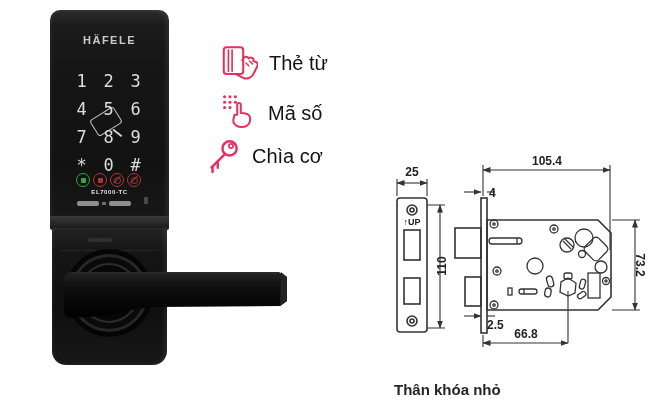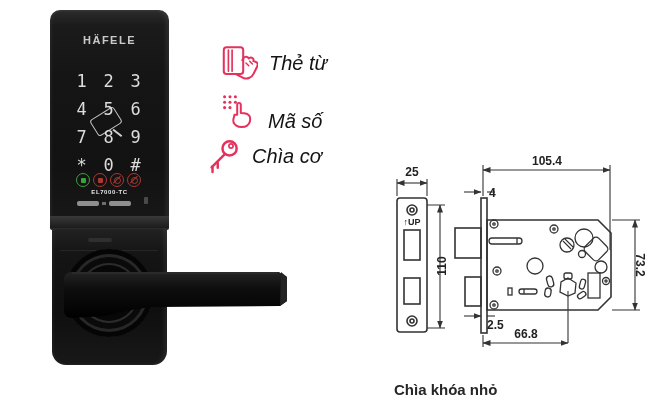--- a/index.html
+++ b/index.html
@@ -41,23 +41,23 @@
     box-shadow:inset -3px 0 4px rgba(255,255,255,.07),inset 2px 0 3px rgba(255,255,255,.04);}
   .lower-slot{position:absolute;left:36px;top:10px;width:24px;height:4px;background:#2f2f2f;border-radius:2px;}
   .lower-line{position:absolute;left:8px;top:22px;width:98px;height:1px;background:#262626;}
   .knob{position:absolute;left:65px;top:249px;width:88px;height:88px;border-radius:50%;
     background:radial-gradient(circle at 45% 40%,#1e1e1e 0%,#0b0b0b 45%,#000 72%);
     box-shadow:inset 0 0 0 5px #050505,inset 0 0 0 8px #272727,inset 0 0 0 14px #0a0a0a,
                inset 0 0 0 16px #2b2b2b,inset 0 0 0 30px #070707;}
   .handle-svg{position:absolute;left:60px;top:265px;}
 
   
-  .feature{position:absolute;display:flex;align-items:center;font-style:italic;}
+  .feature{position:absolute;display:flex;align-items:center;}
   .feature .label{color:#141414;font-size:20px;margin-left:11px;white-space:nowrap;}
-  .f1{left:221px;top:44px;} .f2{left:221px;top:93px;align-items:flex-end;} .f3{left:203px;top:138px;}
+  .f1{left:221px;top:44px;} .f2{left:221px;top:93px;} .f3{left:203px;top:138px;}
 
   
   .diagram-svg{position:absolute;left:380px;top:150px;}
   .caption{position:absolute;left:394px;top:381px;font-size:15px;font-weight:bold;color:#262626;}
   .dimtxt{font-family:"Liberation Sans",sans-serif;font-size:12px;font-weight:bold;fill:#222;}
   .uptxt{font-family:"Liberation Sans",sans-serif;font-size:9px;font-weight:bold;fill:#222;}
 </style>
 </head>
 <body>
 
@@ -235,14 +235,14 @@
 
     <text class="dimtxt" x="32" y="26" text-anchor="middle">25</text>
     <text class="dimtxt" x="66" y="116" text-anchor="middle" transform="rotate(-90 66 116)">110</text>
     <text class="dimtxt" x="167" y="15" text-anchor="middle">105.4</text>
     <text class="dimtxt" x="109" y="47">4</text>
     <text class="dimtxt" x="256" y="115" text-anchor="middle" transform="rotate(90 256 115)">73.2</text>
     <text class="dimtxt" x="107" y="179">2.5</text>
     <text class="dimtxt" x="146" y="188" text-anchor="middle">66.8</text>
   </svg>
 
-  <div class="caption">Chìa khóa nhỏ</div>
+  <div class="caption">Thân khóa nhỏ</div>
 </div>
 
 </body></html>

